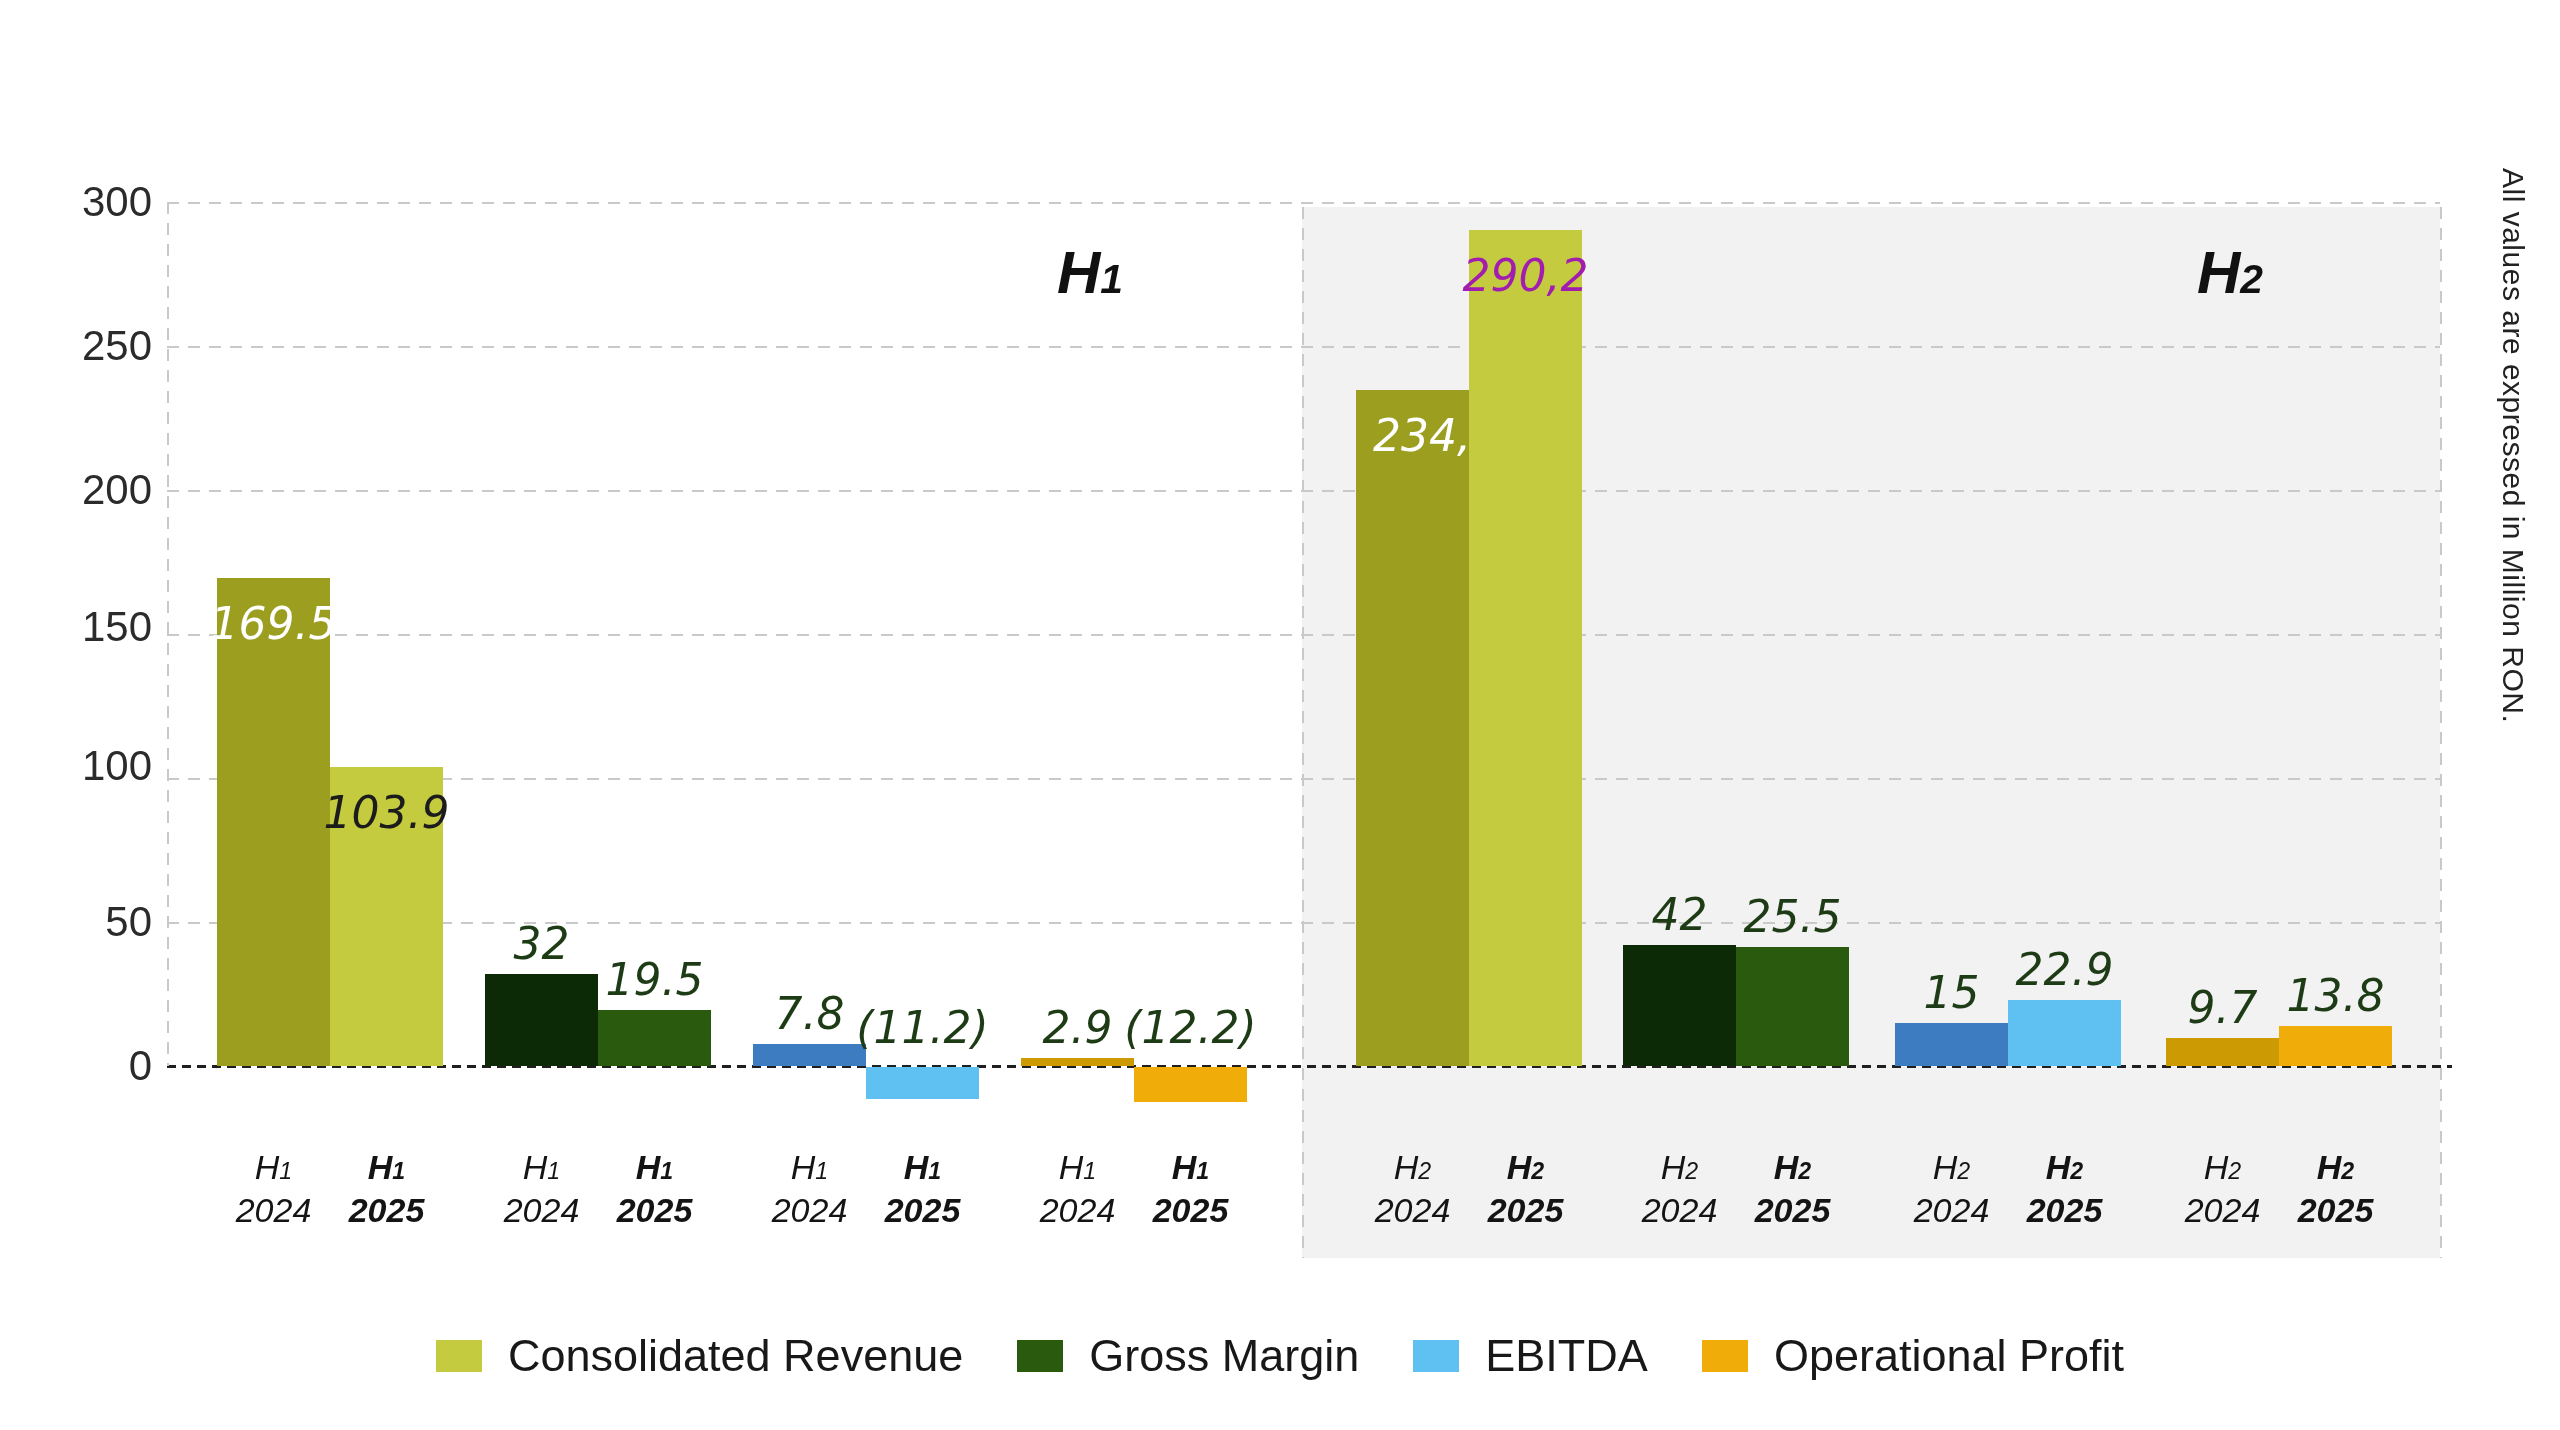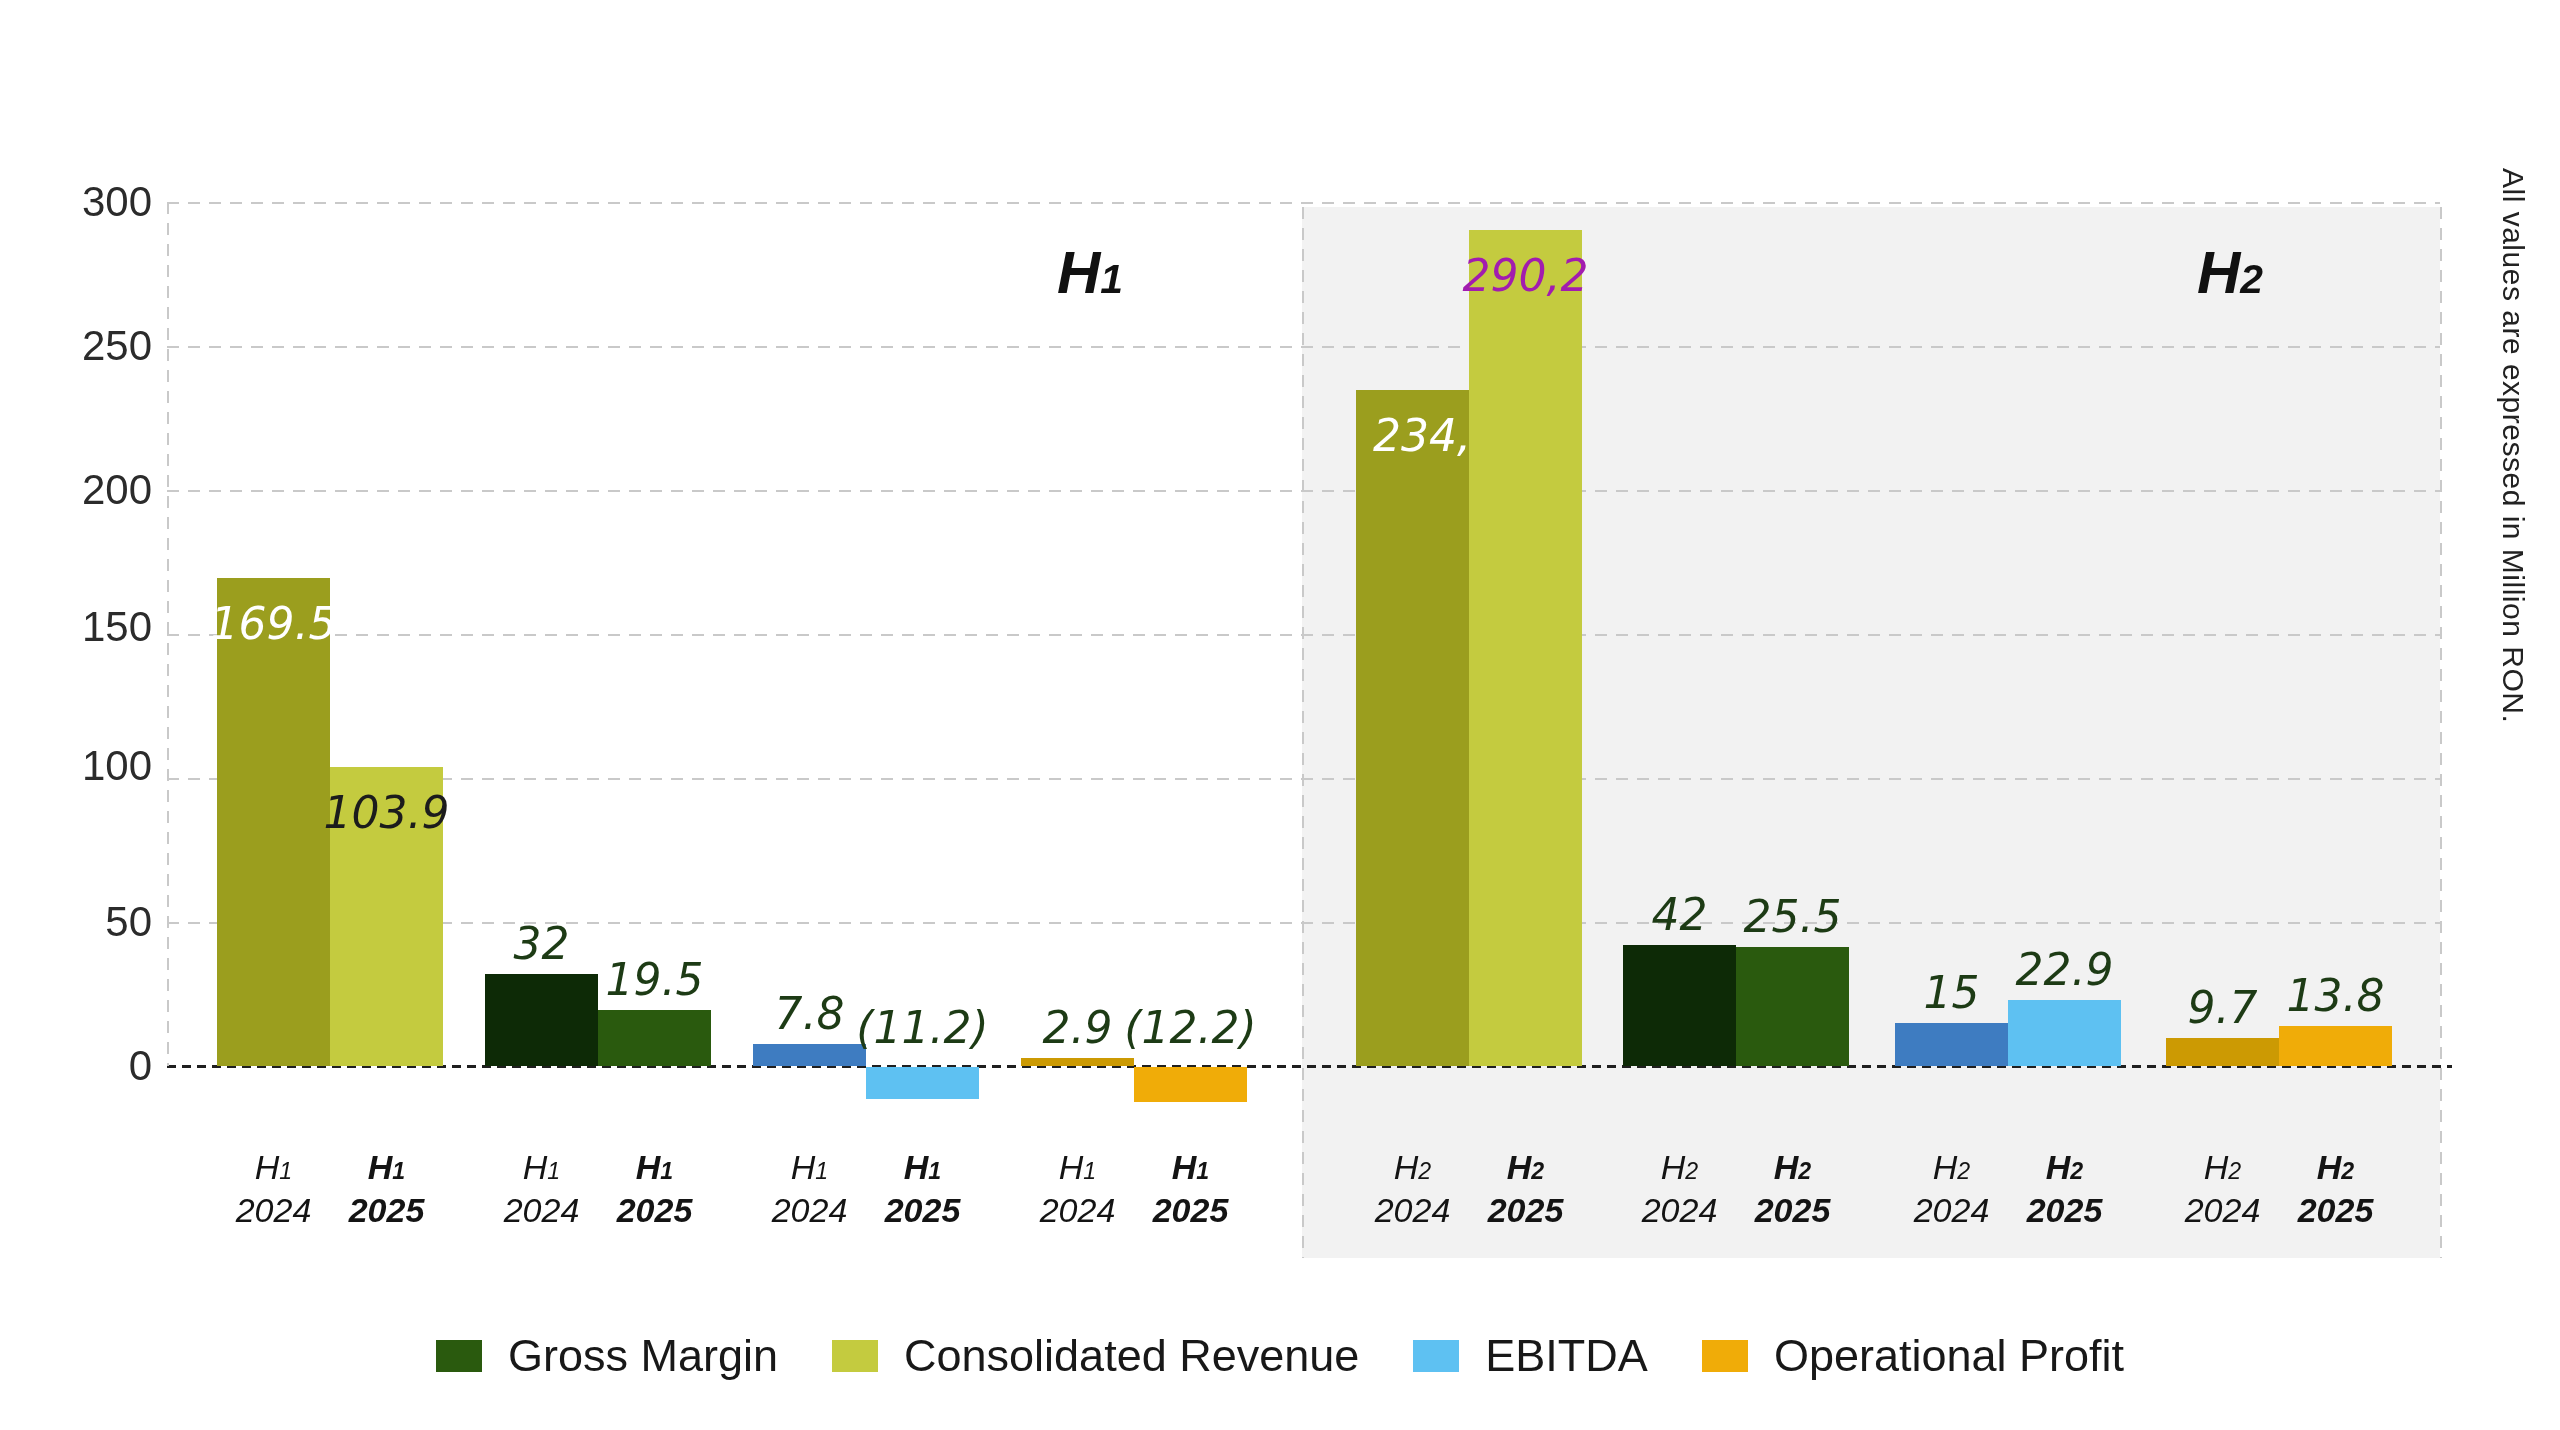--- a/index.html
+++ b/index.html
@@ -95,26 +95,26 @@
       <div class="xtick bold" style="left: 2064.5px; top: 1148px;">H<span class="sub">2</span><br>2025</div>
       <div class="bar" style="left: 2166px; top: 1038.06px; width: 113px; height: 27.936px; background: rgb(204, 154, 3);"></div>
       <div class="vlabel" style="left: 2222.5px; top: 982.064px; color: rgb(29, 59, 21);">9.7</div>
       <div class="xtick" style="left: 2222.5px; top: 1148px;">H<span class="sub">2</span><br>2024</div>
       <div class="bar" style="left: 2279px; top: 1026.26px; width: 113px; height: 39.744px; background: rgb(240, 172, 8);"></div>
       <div class="vlabel" style="left: 2335.5px; top: 970.256px; color: rgb(29, 59, 21);">13.8</div>
       <div class="xtick bold" style="left: 2335.5px; top: 1148px;">H<span class="sub">2</span><br>2025</div>
     </div>
   <div class="legend" id="legend">
       <div class="legend-item">
+        <div class="swatch" style="background: rgb(196, 203, 63);"></div>
+        <div class="legend-label">Consolidated Revenue</div>
+      </div>
+      <div class="legend-item">
         <div class="swatch" style="background: rgb(42, 90, 14);"></div>
         <div class="legend-label">Gross Margin</div>
-      </div>
-      <div class="legend-item">
-        <div class="swatch" style="background: rgb(196, 203, 63);"></div>
-        <div class="legend-label">Consolidated Revenue</div>
       </div>
       <div class="legend-item">
         <div class="swatch" style="background: rgb(94, 193, 242);"></div>
         <div class="legend-label">EBITDA</div>
       </div>
       <div class="legend-item">
         <div class="swatch" style="background: rgb(240, 172, 8);"></div>
         <div class="legend-label">Operational Profit</div>
       </div>
     </div>

